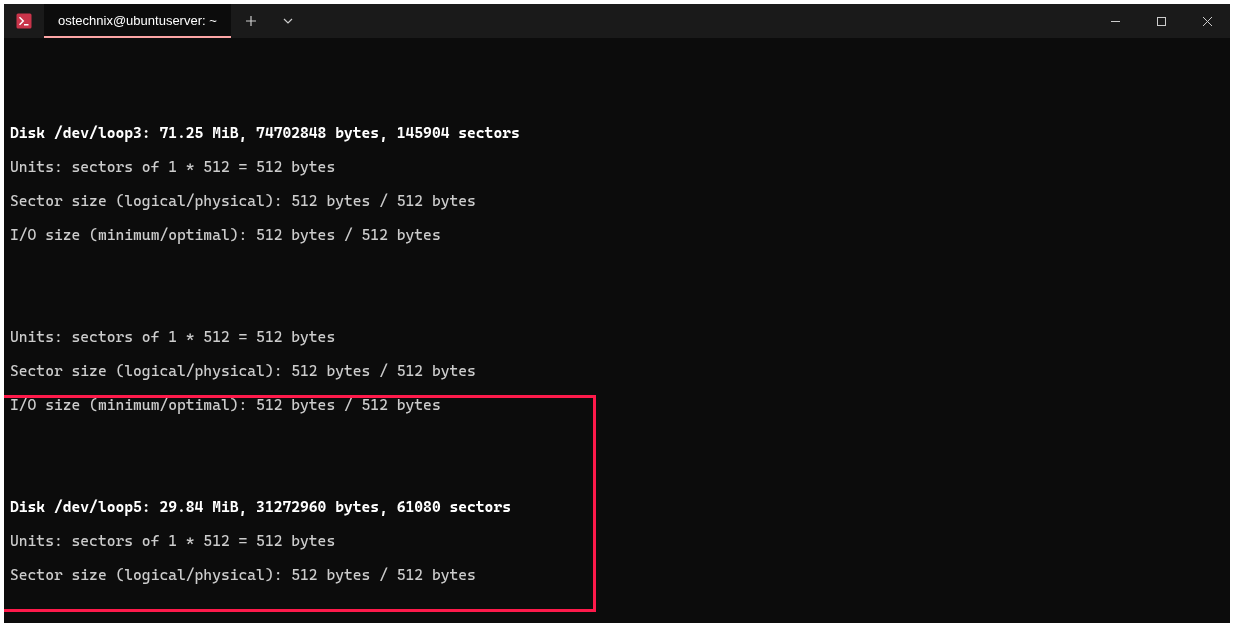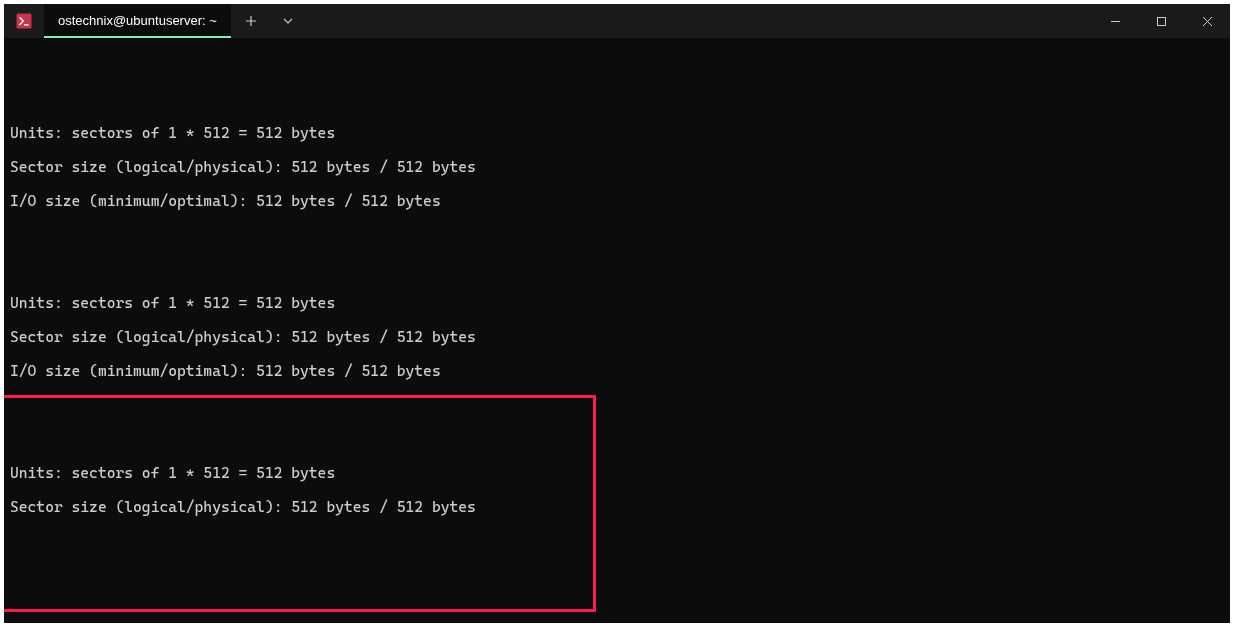--- a/index.html
+++ b/index.html
@@ -32,21 +32,21 @@
     width: 40px;
     display: flex; align-items: center; justify-content: center;
     background: #1a1a1a;
   }
   .app-icon svg { width: 18px; height: 18px; }
   .tab {
     display: flex;
     align-items: center;
     padding: 0 14px;
     background: #0c0c0c;
-    border-bottom: 2px solid #86efac;
+    border-bottom: 2px solid #fca5a5;
     color: #fff;
     gap: 6px;
     min-width: 160px;
   }
   .new-tab {
     width: 40px;
     display: flex; align-items: center; justify-content: center;
     color: #ccc;
     font-size: 18px;
     cursor: pointer;
@@ -129,30 +129,32 @@
         <svg viewBox="0 0 11 11">
             <path d="M1 1l9 9M10 1l-9 9" stroke="#ccc" stroke-width="1"></path>
           </svg>
       </div>
     </div>
   </div>
 
   <div class="term">
 <div class="blank"></div>
 <div class="blank"></div>
+<div class="line bold">Disk /dev/loop3: 71.25 MiB, 74702848 bytes, 145904 sectors</div>
 <div class="line">Units: sectors of 1 * 512 = 512 bytes</div>
 <div class="line">Sector size (logical/physical): 512 bytes / 512 bytes</div>
 <div class="line">I/O size (minimum/optimal): 512 bytes / 512 bytes</div>
 <div class="blank"></div>
 <div class="blank"></div>
 <div class="line">Units: sectors of 1 * 512 = 512 bytes</div>
 <div class="line">Sector size (logical/physical): 512 bytes / 512 bytes</div>
 <div class="line">I/O size (minimum/optimal): 512 bytes / 512 bytes</div>
 <div class="blank"></div>
 <div class="blank"></div>
+<div class="line bold">Disk /dev/loop5: 29.84 MiB, 31272960 bytes, 61080 sectors</div>
 <div class="line">Units: sectors of 1 * 512 = 512 bytes</div>
 <div class="line">Sector size (logical/physical): 512 bytes / 512 bytes</div>
 
 
 
 
 
 
 
 

